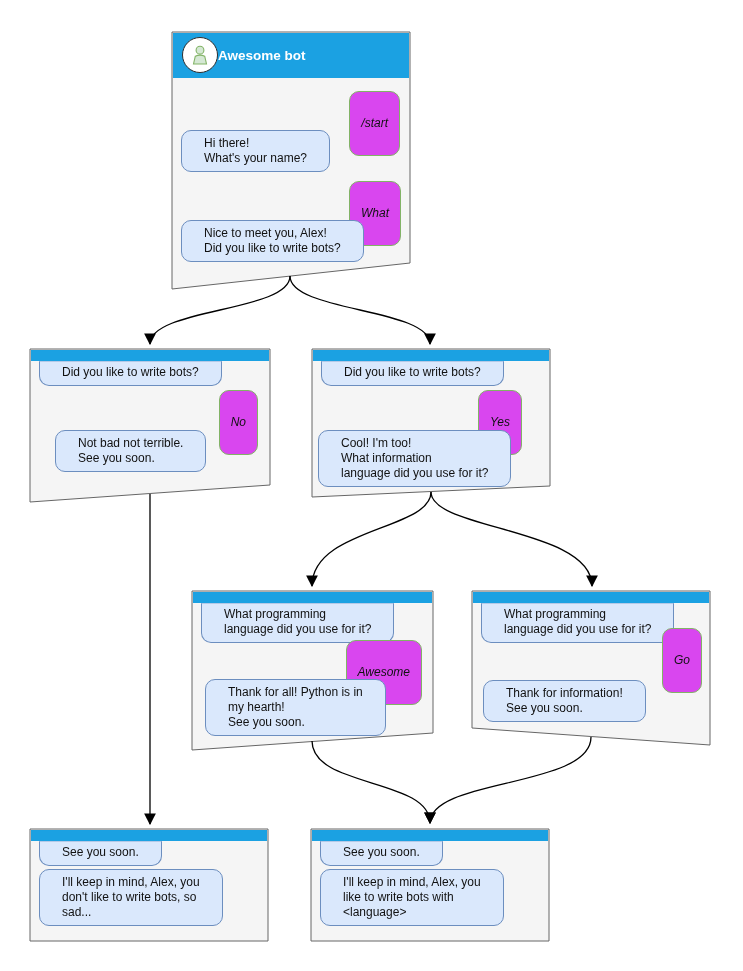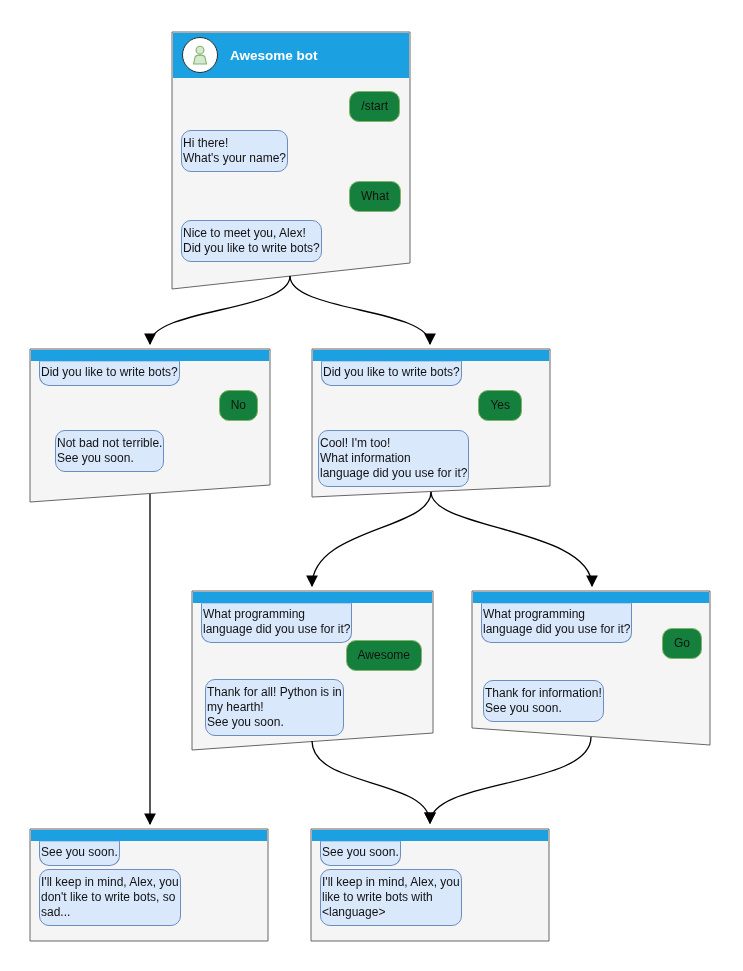--- a/index.html
+++ b/index.html
@@ -1,31 +1,31 @@
 <!DOCTYPE html>
 <html><head>
 <meta charset="utf-8">
 <style>
   html,body{margin:0;padding:0;background:#ffffff;}
   .canvas{position:relative;width:743px;height:971px;background:#ffffff;overflow:hidden;
           font-family:"Liberation Sans",sans-serif;}
   .layer{position:absolute;left:0;top:0;}
   
   .bubble{position:absolute;font-size:12px;line-height:15px;white-space:pre;
-          border-radius:10px;padding:5px 1px;color:#111;}
+          border-radius:10px;padding:5px 22px;color:#111;}
   .bubble.blue{background:#dae8fc;border:1px solid #6c8ebf;}
-  .bubble.green{background:#15803d;border:1px solid #82b366;padding:7px 11px;}
+  .bubble.green{background:#d946ef;border:1px solid #82b366;padding:24px 11px;font-style:italic;}
   .bubble.cut-top{border-radius:0 0 10px 10px;padding-top:3px;border-top-color:rgba(108,142,191,.35);}
   
   .main-header{position:absolute;left:172px;top:32px;width:238px;height:46px;
                display:flex;align-items:center;}
   .avatar{width:36px;height:36px;border-radius:50%;background:#ffffff;border:1.6px solid #2d2d2d;
           margin-left:10px;display:flex;align-items:center;justify-content:center;box-sizing:border-box;}
   .avatar svg{width:24px;height:24px;}
-  .win-title{margin-left:12px;color:#ffffff;font-weight:bold;font-size:13.5px;}
+  .win-title{color:#ffffff;font-weight:bold;font-size:13.5px;}
 </style>
 </head>
 <body>
 
 <div class="canvas">
 
   <svg class="layer" width="743" height="971" viewBox="0 0 743 971">
     <defs>
       <marker id="arr" viewBox="0 0 10 10" refX="9" refY="5" markerWidth="9" markerHeight="9" orient="auto">
         <path d="M0,0 L10,5 L0,10 z" fill="#000"></path>

